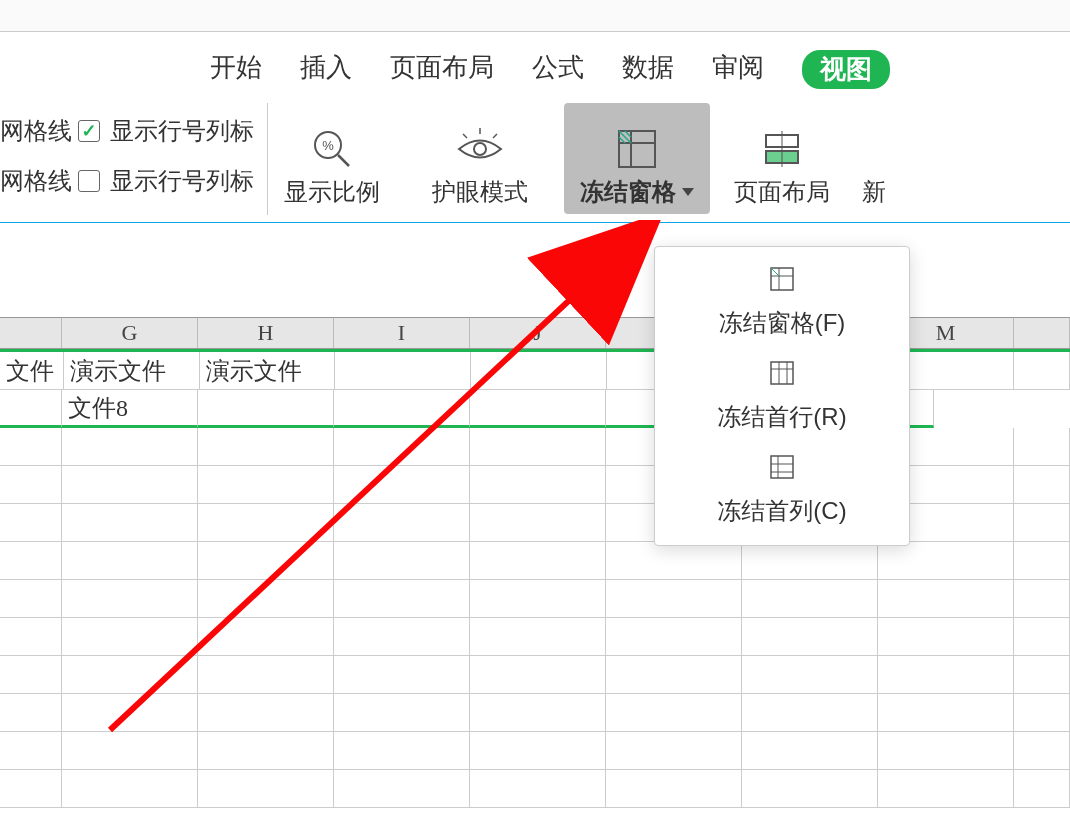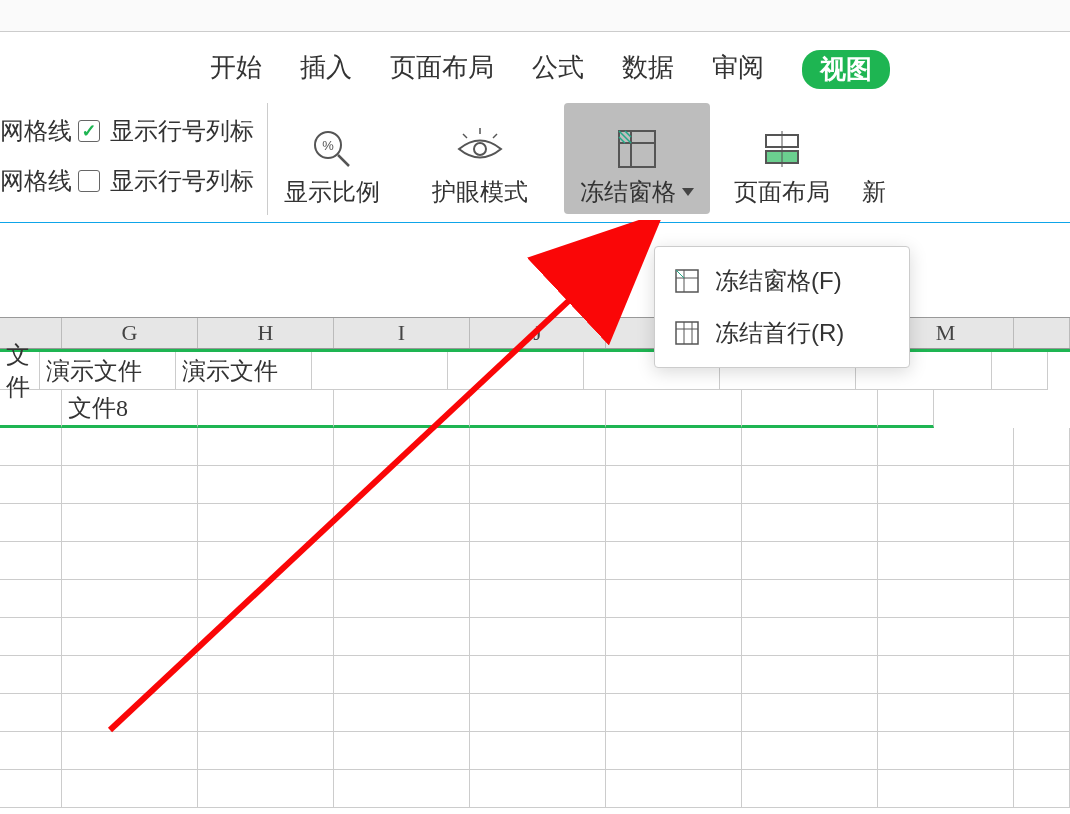--- a/index.html
+++ b/index.html
@@ -113,21 +113,21 @@
     background: #fff;
     border: 1px solid #ccc;
     border-radius: 4px;
     box-shadow: 0 4px 18px rgba(0,0,0,0.15);
     padding: 8px 0;
     font-size: 24px;
     z-index: 20;
   }
   .dropdown-menu .mi {
     display: flex; align-items: center; gap: 14px;
-    padding: 10px 18px; cursor: pointer;
+    padding: 10px 18px; cursor: pointer; flex-direction: column;
   }
   .mini-icon {
     width: 28px; height: 28px; display: inline-flex; align-items: center; justify-content: center;
   }
   .arrow-anno {
     position: absolute; top: 220px; left: 90px; z-index: 30; pointer-events: none;
   }
 </style>
 </head>
 <body>
@@ -176,21 +176,21 @@
         <path d="M6 21 Q27 4 48 21 Q27 38 6 21 Z" fill="none" stroke="#555" stroke-width="2"></path>
         <circle cx="27" cy="21" r="6" fill="none" stroke="#555" stroke-width="2"></circle>
         <line x1="27" y1="0" x2="27" y2="6" stroke="#555" stroke-width="1.5"></line>
         <line x1="10" y1="6" x2="14" y2="10" stroke="#555" stroke-width="1.5"></line>
         <line x1="44" y1="6" x2="40" y2="10" stroke="#555" stroke-width="1.5"></line>
       </svg>
     </div>
     <span class="lbl">护眼模式</span>
   </div>
 
-  <div class="ribbon-btn highlight" style="margin-left:20px;">
+  <div class="ribbon-btn highlight" style="margin-left:20px;font-weight:bold;">
     <div class="icon-area">
       <svg width="44" height="44" viewBox="0 0 44 44">
         <rect x="4" y="4" width="36" height="36" fill="none" stroke="#555" stroke-width="2"></rect>
         <line x1="4" y1="16" x2="40" y2="16" stroke="#555" stroke-width="2"></line>
         <line x1="16" y1="4" x2="16" y2="40" stroke="#555" stroke-width="2"></line>
         <line x1="4" y1="4" x2="16" y2="16" stroke="#2a8" stroke-width="1.5"></line>
         <line x1="4" y1="10" x2="10" y2="16" stroke="#2a8" stroke-width="1.5"></line>
         <line x1="10" y1="4" x2="16" y2="10" stroke="#2a8" stroke-width="1.5"></line>
       </svg>
     </div>
@@ -234,37 +234,48 @@
     <span class="mini-icon">
       <svg width="26" height="26" viewBox="0 0 26 26">
           <rect x="2" y="2" width="22" height="22" fill="none" stroke="#555" stroke-width="1.5"></rect>
           <line x1="2" y1="9" x2="24" y2="9" stroke="#555"></line>
           <line x1="10" y1="2" x2="10" y2="24" stroke="#555"></line>
           <line x1="18" y1="2" x2="18" y2="24" stroke="#555"></line>
         </svg>
     </span>
     <span>冻结首行(R)</span>
   </div>
+  <div class="mi">
+    <span class="mini-icon">
+      <svg width="26" height="26" viewBox="0 0 26 26">
+          <rect x="2" y="2" width="22" height="22" fill="none" stroke="#555" stroke-width="1.5"></rect>
+          <line x1="9" y1="2" x2="9" y2="24" stroke="#555"></line>
+          <line x1="2" y1="10" x2="24" y2="10" stroke="#555"></line>
+          <line x1="2" y1="18" x2="24" y2="18" stroke="#555"></line>
+        </svg>
+    </span>
+    <span>冻结首列(C)</span>
+  </div>
 </div>
 
 <div class="grid-wrap">
   <div class="col-headers">
     <div class="ch" style="width:62px"></div>
     <div class="ch" style="width:136px">G</div>
     <div class="ch" style="width:136px">H</div>
     <div class="ch" style="width:136px">I</div>
     <div class="ch" style="width:136px">J</div>
     <div class="ch" style="width:136px"></div>
     <div class="ch" style="width:136px"></div>
     <div class="ch" style="width:136px">M</div>
     <div class="ch" style="width:56px"></div>
   </div>
   <div class="rows freeze-top">
     <div class="row">
-      <div class="cell" style="width:40px">文件</div>
+      <div class="cell" style="width:64px">文件</div>
       <div class="cell" style="width:136px">演示文件</div>
       <div class="cell" style="width:136px">演示文件</div>
       <div class="cell" style="width:136px"></div>
       <div class="cell" style="width:136px"></div>
       <div class="cell" style="width:136px"></div>
       <div class="cell" style="width:136px"></div>
       <div class="cell" style="width:136px"></div>
       <div class="cell" style="width:56px"></div>
     </div>
     <div class="row">

